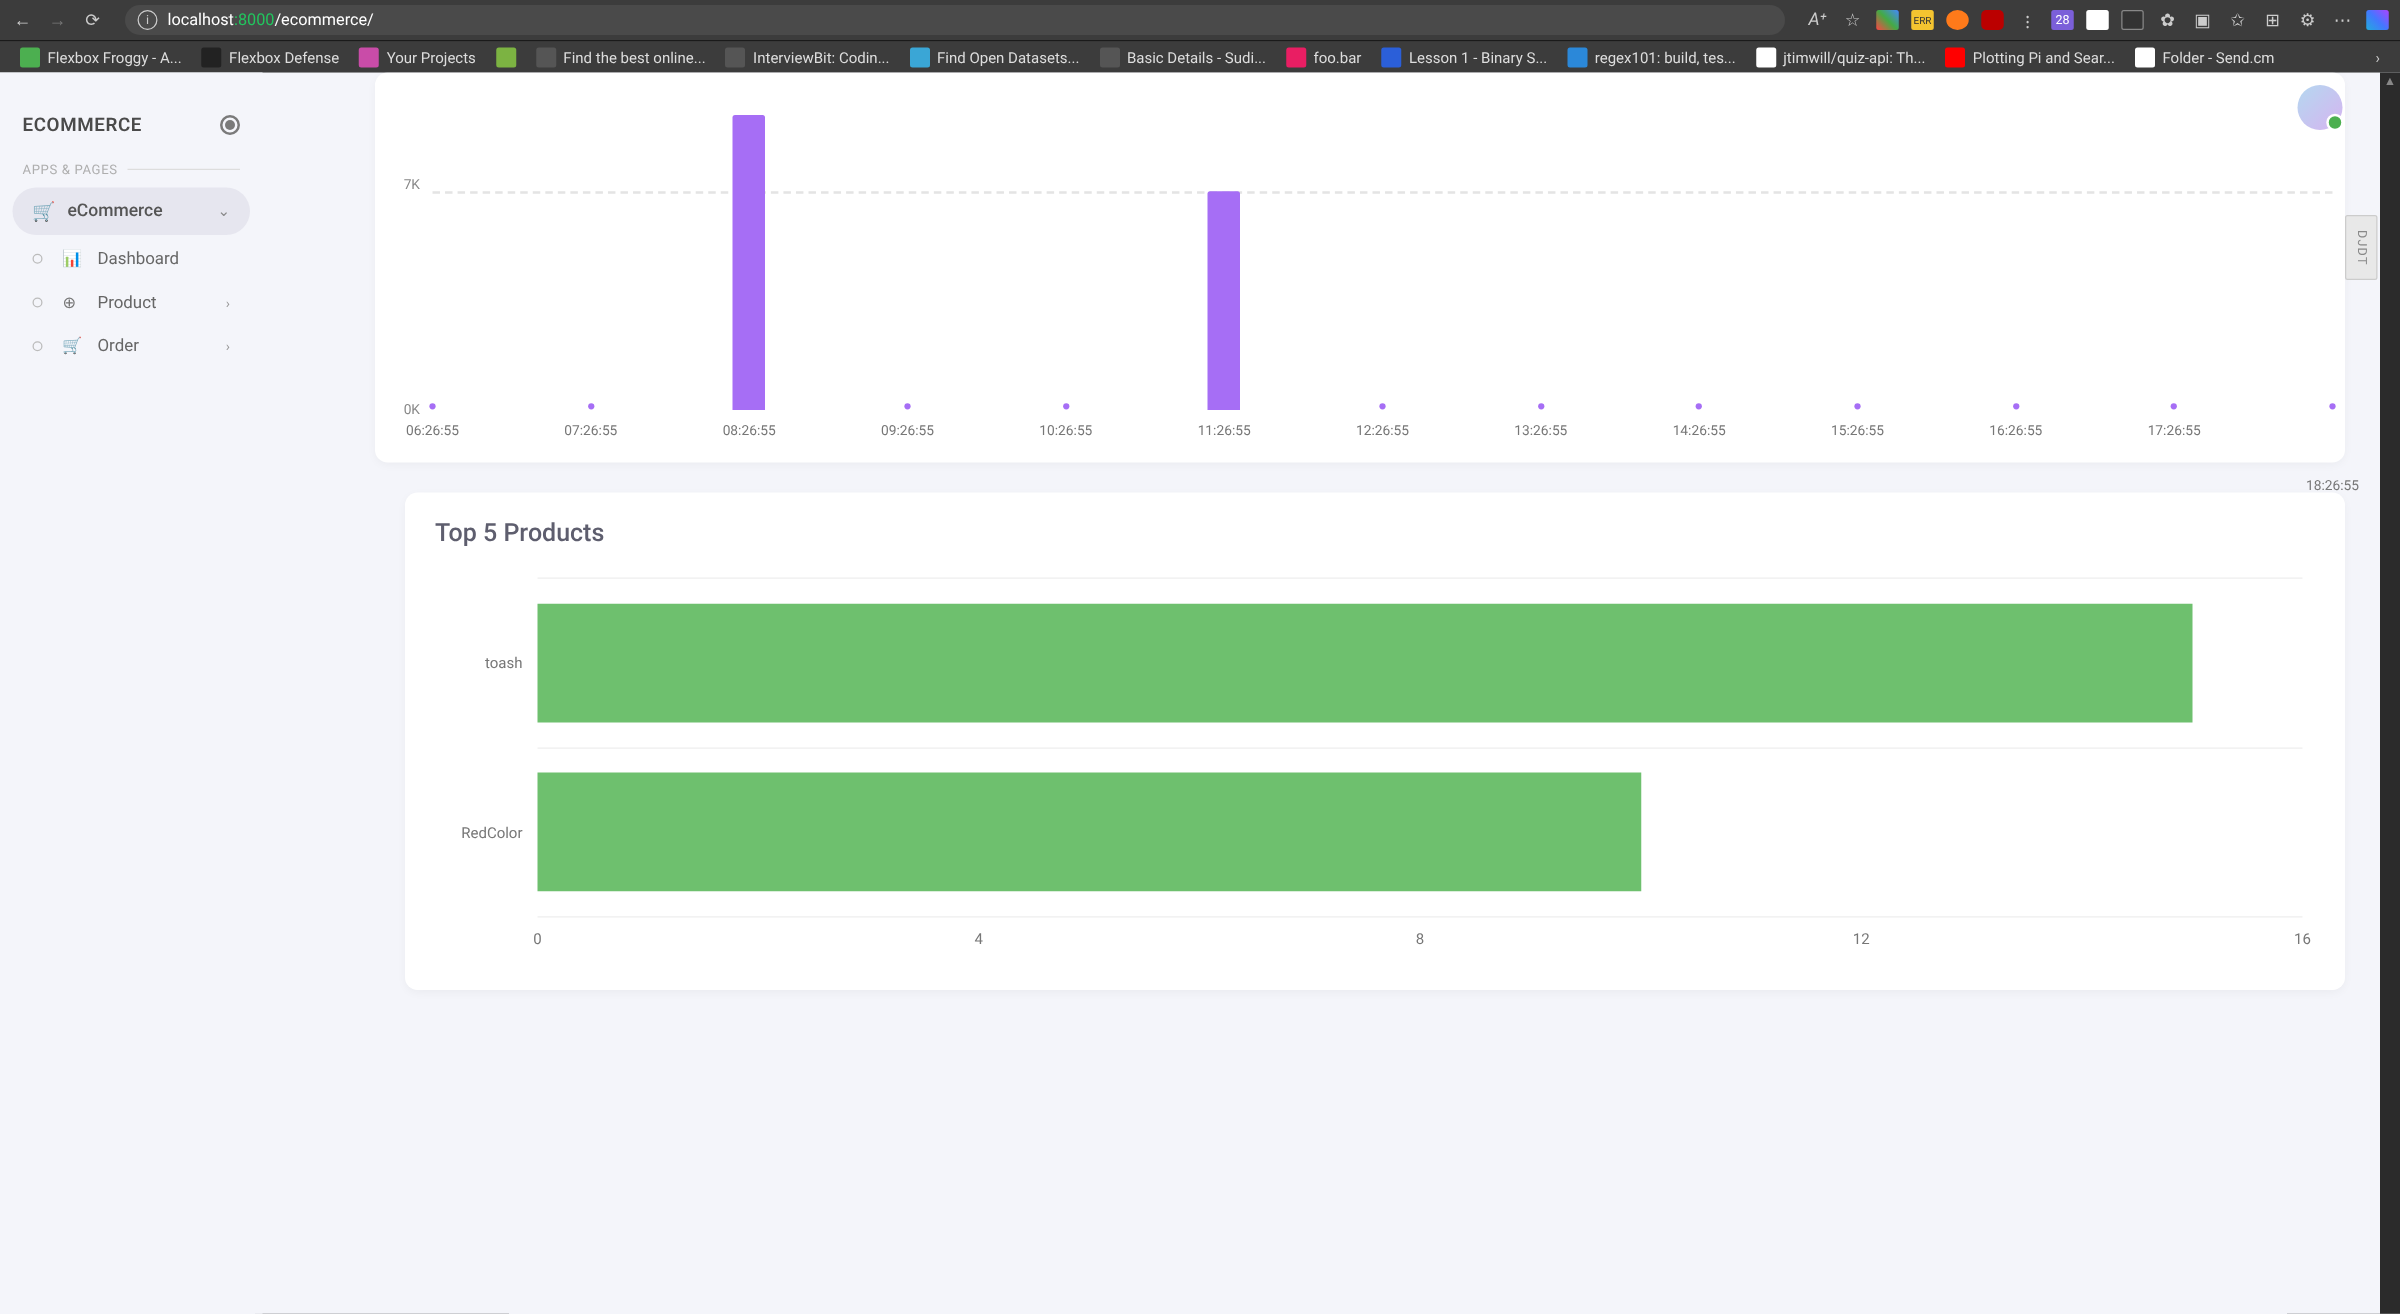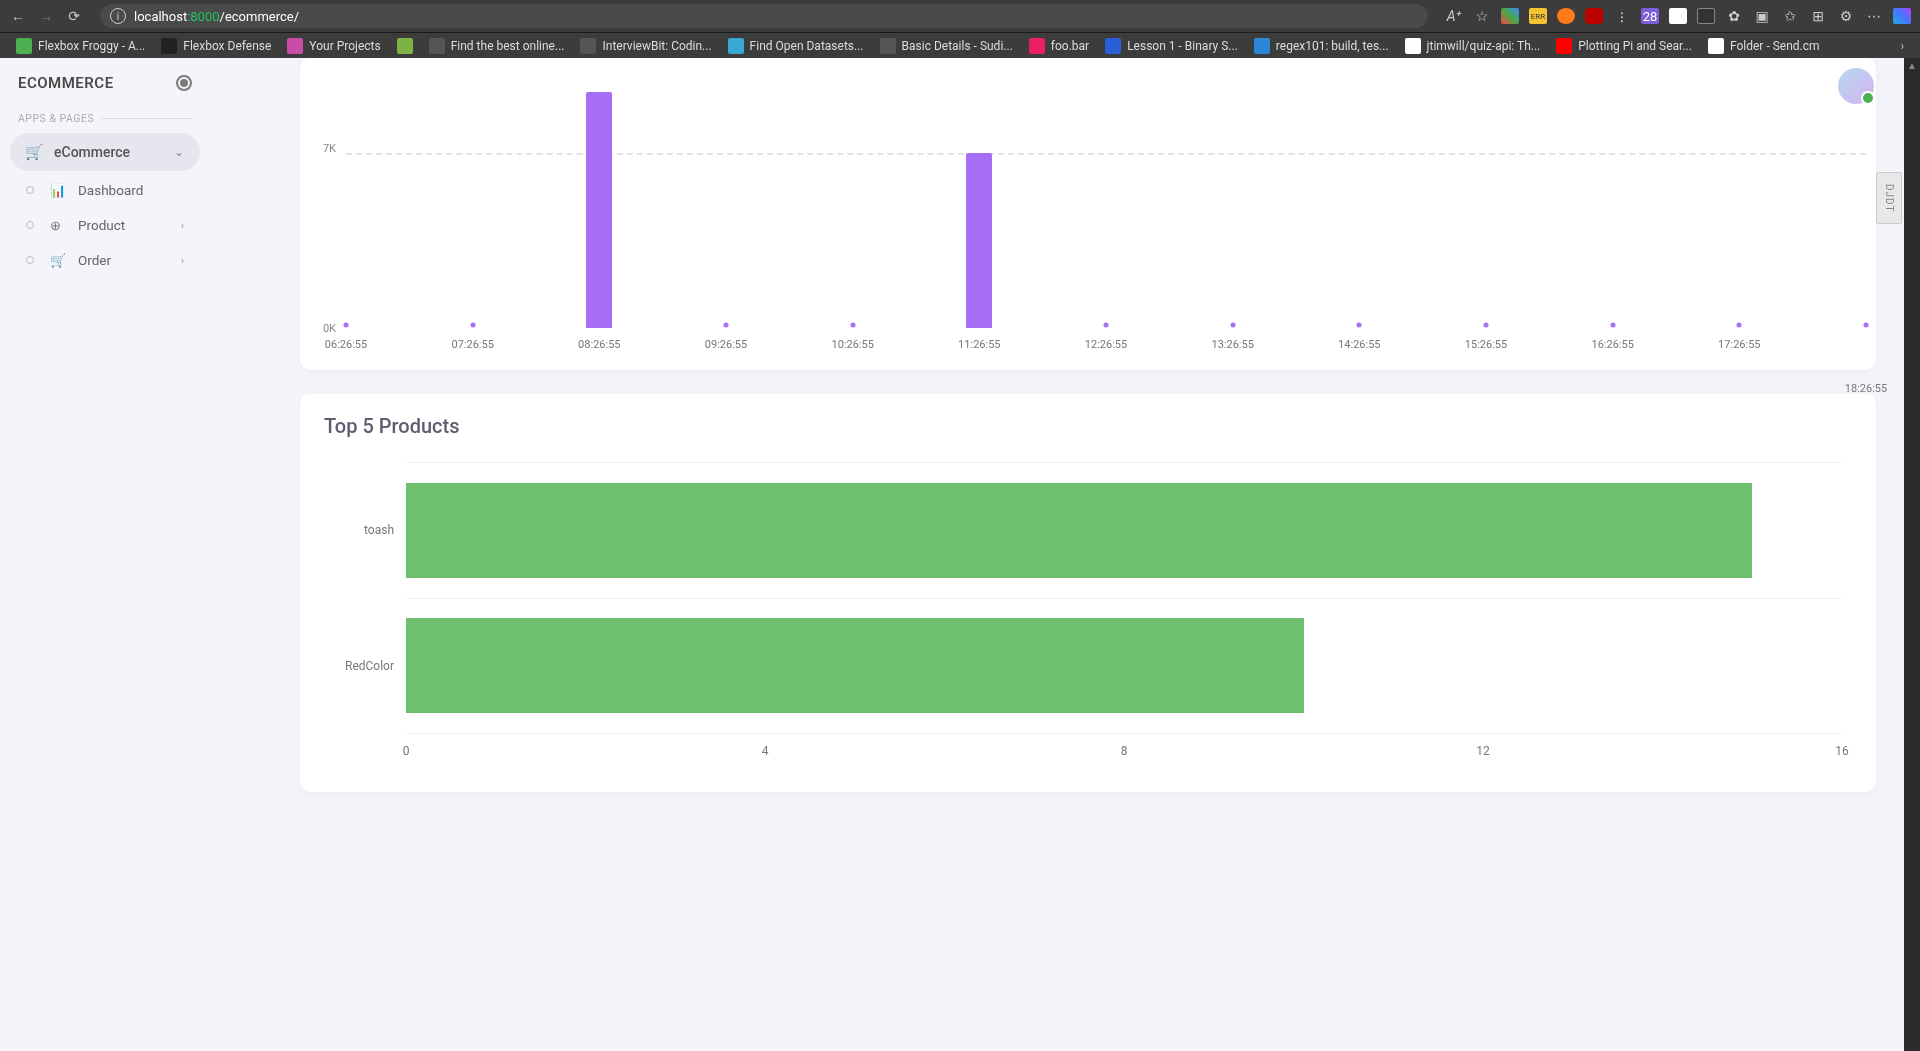--- a/index.html
+++ b/index.html
@@ -17,21 +17,21 @@
 .browser-chrome .ic-box { width: 18px; height: 16px; border-radius: 2px; }
 
 
 .bookmarks-bar { background: #3c3c3c; height: 25px; display: flex; align-items: center; padding: 0 10px; gap: 4px; font-size: 12px; color: #ddd; }
 .bookmarks-bar .bm-item { display: flex; align-items: center; gap: 6px; padding: 2px 6px; white-space: nowrap; cursor: pointer; }
 .bookmarks-bar .bm-ic { width: 16px; height: 16px; border-radius: 2px; flex-shrink: 0; }
 .bookmarks-bar .bm-more { margin-left: auto; color: #ccc; padding: 0 6px; }
 
 
 .app { position: absolute; top: 58px; left: 0; right: 0; bottom: 0; display: flex; background: #f4f5fa; }
-.sidebar { width: 210px; background: #f4f5fa; padding: 6px 0; }
+.sidebar { width: 210px; background: #f4f5fa; padding: 23px 0; }
 .sidebar-header { display: flex; align-items: center; justify-content: space-between; padding: 10px 18px 14px; }
 .sidebar-header .title { font-size: 15px; font-weight: 600; color: #4a4a4a; letter-spacing: 0.5px; }
 .sidebar-header .radio { width: 16px; height: 16px; border: 2px solid #7a7a7a; border-radius: 50%; display: flex; align-items: center; justify-content: center; }
 .sidebar-header .radio .dot { width: 8px; height: 8px; background: #7a7a7a; border-radius: 50%; }
 .section-label { font-size: 10.5px; color: #aeaeae; letter-spacing: 0.5px; padding: 6px 18px 6px; display: flex; align-items: center; gap: 8px; }
 .section-label::after { content: ""; flex: 1; height: 1px; background: #ddd; }
 .nav-item { display: flex; align-items: center; gap: 10px; padding: 10px 16px; margin: 2px 10px; border-radius: 20px; font-size: 14px; color: #555; cursor: pointer; }
 .nav-item.active { background: #e6e6ef; font-weight: 500; }
 .nav-item .nv-ic { width: 18px; display: inline-flex; align-items: center; justify-content: center; font-size: 15px; color: #666; }
 .nav-item .chev { margin-left: auto; font-size: 12px; color: #888; }
@@ -41,21 +41,21 @@
 .sub-item .chev { margin-left: auto; font-size: 11px; color: #999; }
 
 .main { flex: 1; overflow-y: auto; padding: 0 44px 20px 90px; position: relative; }
 
 .avatar-wrap { position: absolute; top: 10px; right: 46px; }
 .avatar { width: 36px; height: 36px; border-radius: 50%; background: linear-gradient(135deg,#b4d8f0,#d6b4f0); position: relative; cursor: pointer; }
 .avatar::after { content:""; position:absolute; bottom:-1px; right:-1px; width:10px; height:10px; background:#4caf50; border:2px solid #fff; border-radius:50%; }
 
 .card { background:#fff; border-radius:10px; box-shadow:0 2px 8px rgba(0,0,0,.04); margin-bottom:24px; }
 .card.c1 { padding: 0 0 12px; margin-top: 0; }
-.card.c2 { padding: 20px 24px 30px; }
+.card.c2 { padding: 20px 24px 30px; margin-left: 24px; }
 
 .chart-area-1 { height: 300px; position: relative; }
 .yaxis1 { position:absolute; left:0; top:0; bottom:30px; width:40px; }
 .yaxis1 .tick { position:absolute; right:4px; font-size:11px; color:#888; transform:translateY(-50%); }
 .plot1 { position:absolute; left:46px; right:10px; top:8px; bottom:30px; }
 .grid-line { position:absolute; left:0; right:0; height:0; border-top:2px dashed #e4e4e4; }
 .bar-v { position:absolute; bottom:0; background:#a66ef5; border-radius:2px 2px 0 0; }
 .dot-p { position:absolute; width:5px; height:5px; background:#a66ef5; border-radius:50%; transform:translate(-50%,-50%); }
 .xaxis1 { position:absolute; left:46px; right:10px; bottom:0; height:26px; }
 .xaxis1 .xt { position:absolute; top:6px; font-size:11px; color:#777; transform:translateX(-50%); white-space:nowrap; }
@@ -99,21 +99,21 @@
       <div class="ic-box" style="background:#f4c430;font-size:8px;display:flex;align-items:center;justify-content:center;color:#333">ERR</div>
     </div>
   <div class="tool-ic">
       <div class="ic-box" style="background:#ff7a1a;border-radius:50%"></div>
     </div>
   <div class="tool-ic">
       <div class="ic-box" style="background:#b00;border-radius:4px"></div>
     </div>
   <div class="tool-ic">⁝</div>
   <div class="tool-ic">
-      <div class="ic-box" style="background:#7b5fd9;font-size:13px;color:#fff;display:flex;align-items:center;justify-content:center">28</div>
+      <div class="ic-box" style="background:#7b5fd9;font-size:10px;color:#fff;display:flex;align-items:center;justify-content:center">28</div>
     </div>
   <div class="tool-ic">
       <div class="ic-box" style="background:#fff"></div>
     </div>
   <div class="tool-ic">
       <div class="ic-box" style="background:#333;border:1px solid #888"></div>
     </div>
   <div class="tool-ic">✿</div>
   <div class="tool-ic">▣</div>
   <div class="tool-ic">✩</div>

